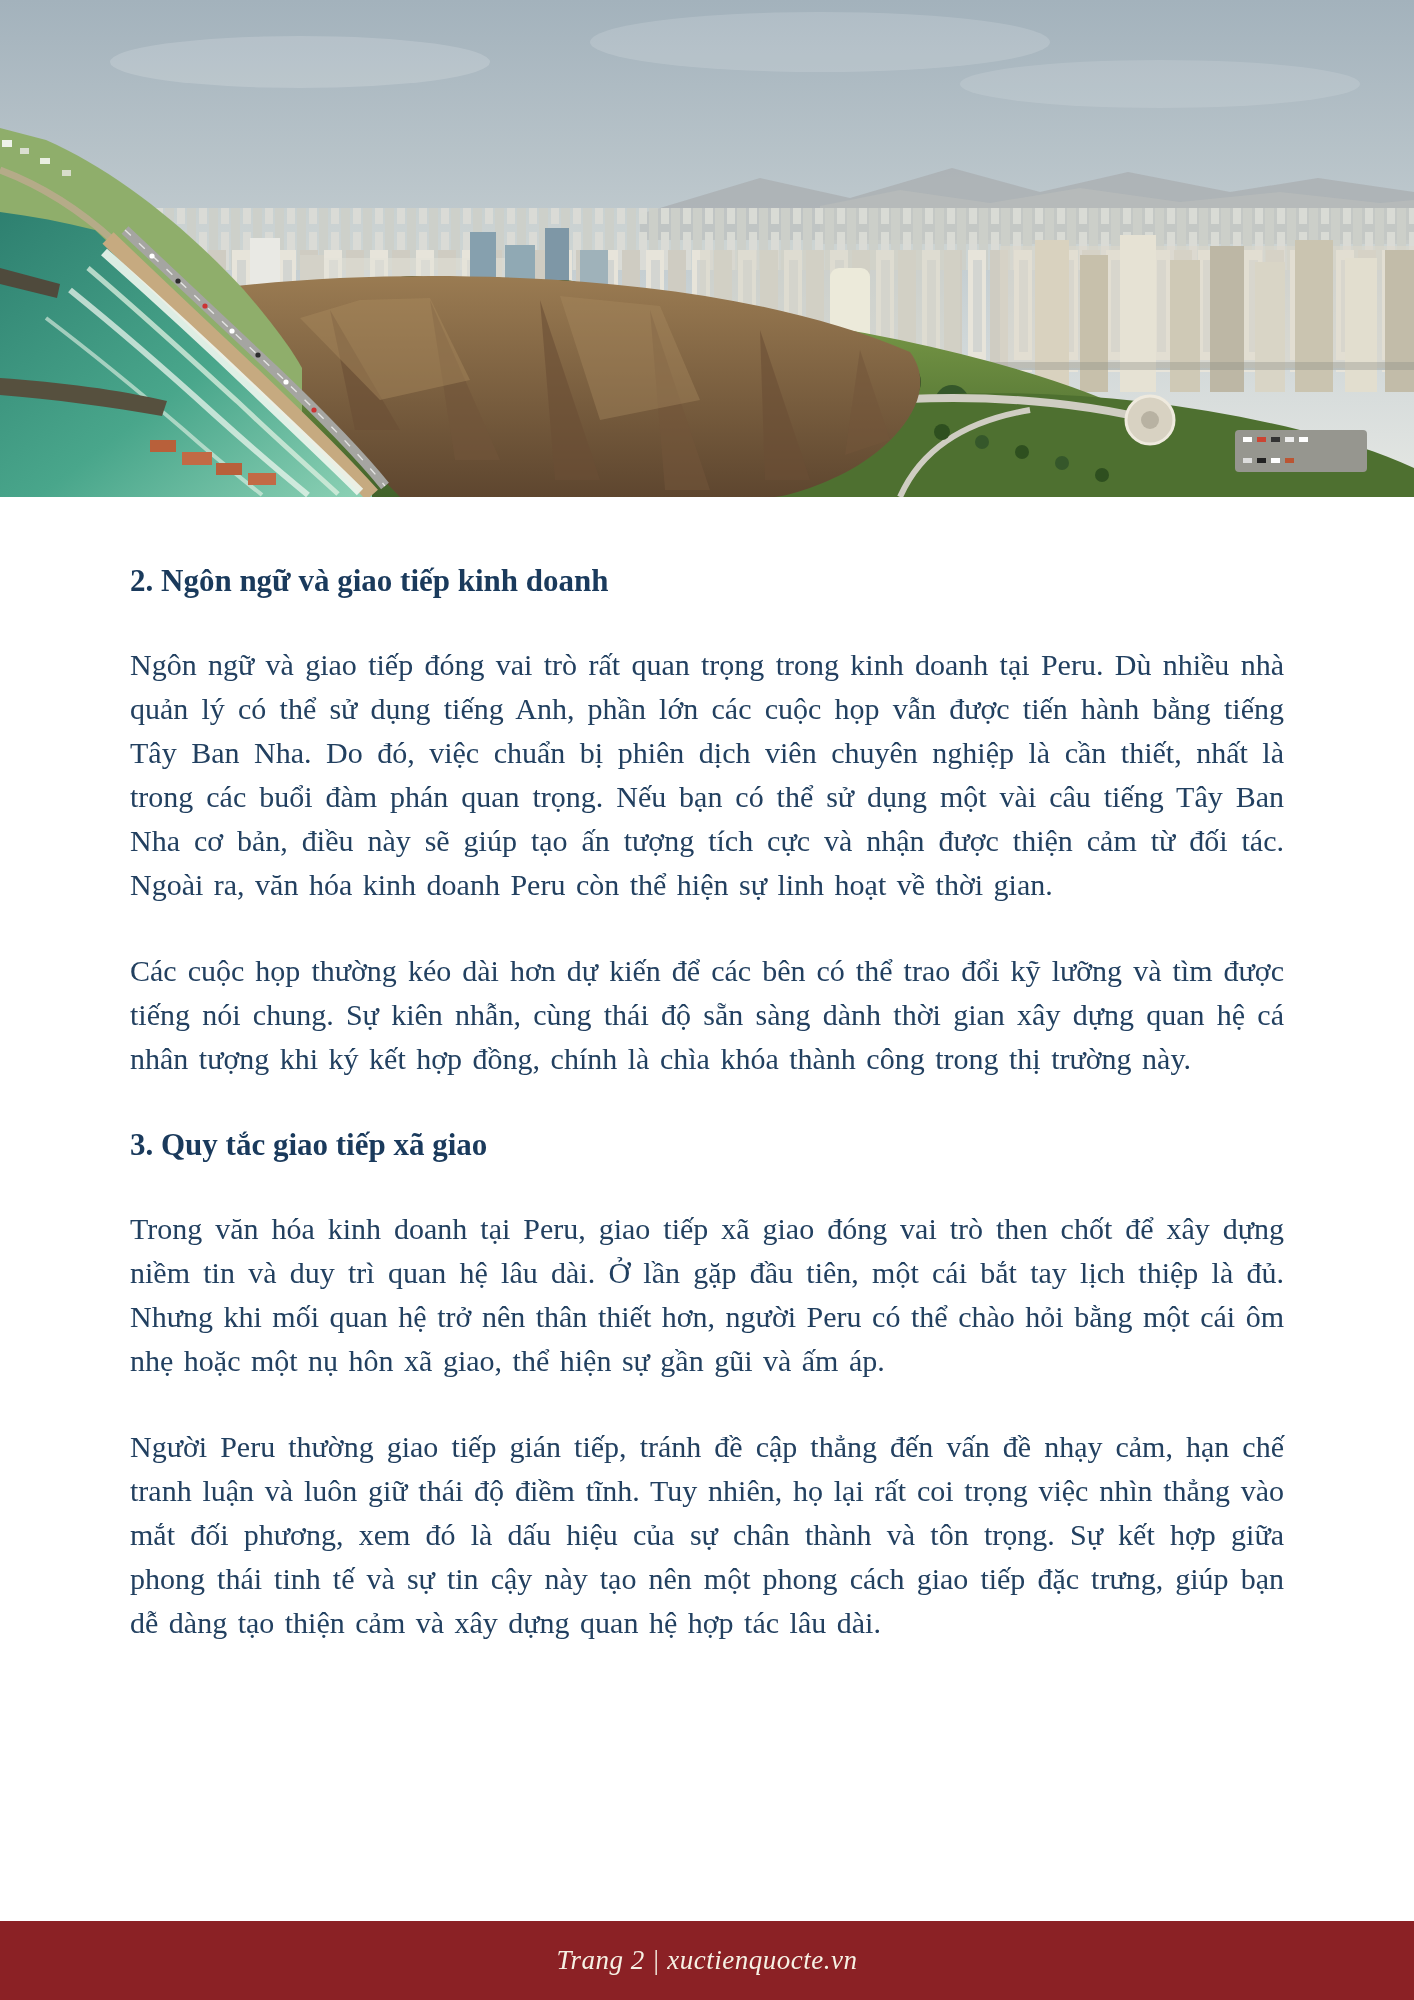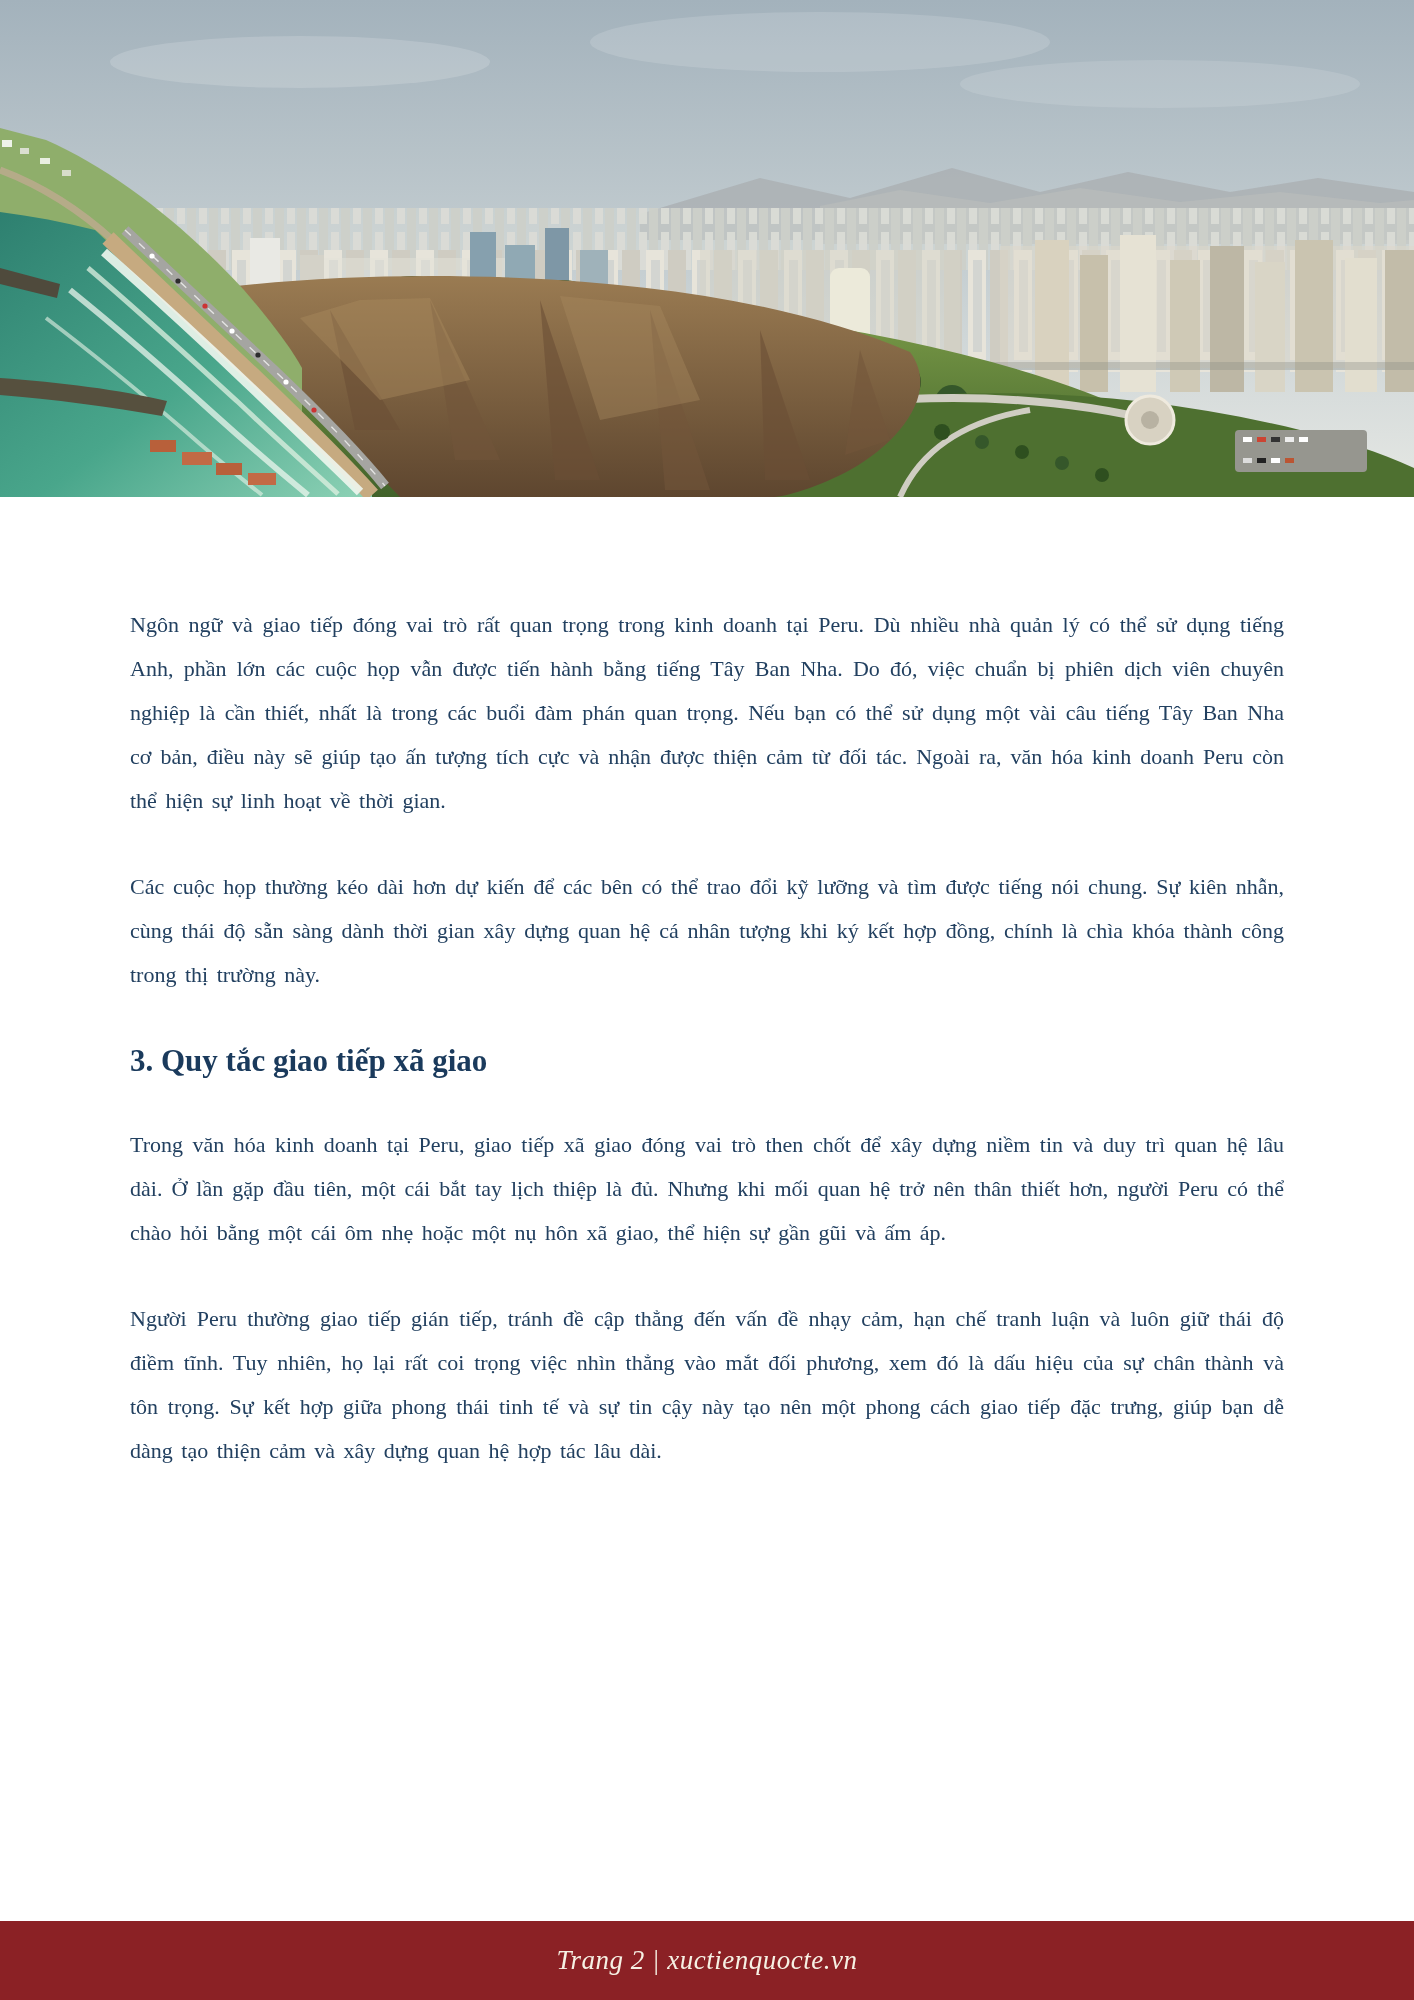--- a/index.html
+++ b/index.html
@@ -25,21 +25,21 @@
   }
   .section-heading {
     font-size:31px;
     line-height:40px;
     font-weight:bold;
     color:#1a3a5c;
     margin:0;
   }
   .section-heading.later { margin-top:44px; }
   .content p {
-    font-size:22px;
+    font-size:30px;
     line-height:44px;
     text-align:justify;
     word-spacing:3px;
     margin:42px 0 0 0;
     color:#224060;
   }
   .footer {
     position:absolute;
     left:0; bottom:0;
     width:1414px; height:79px;
@@ -241,20 +241,21 @@
         <rect x="182" y="452" width="30" height="13" fill="#c26a45"></rect>
         <rect x="216" y="463" width="26" height="12" fill="#b8603a"></rect>
         <rect x="248" y="473" width="28" height="12" fill="#c26a45"></rect>
       </g>
     </svg>
   </div>
 
   <div class="content">
 
     <section>
+      <h2 class="section-heading">2. Ngôn ngữ và giao tiếp kinh doanh</h2>
       <p>Ngôn ngữ và giao tiếp đóng vai trò rất quan trọng trong kinh doanh tại Peru. Dù nhiều nhà quản lý có thể sử dụng tiếng Anh, phần lớn các cuộc họp vẫn được tiến hành bằng tiếng Tây Ban Nha. Do đó, việc chuẩn bị phiên dịch viên chuyên nghiệp là cần thiết, nhất là trong các buổi đàm phán quan trọng. Nếu bạn có thể sử dụng một vài câu tiếng Tây Ban Nha cơ bản, điều này sẽ giúp tạo ấn tượng tích cực và nhận được thiện cảm từ đối tác. Ngoài ra, văn hóa kinh doanh Peru còn thể hiện sự linh hoạt về thời gian.</p>
       <p>Các cuộc họp thường kéo dài hơn dự kiến để các bên có thể trao đổi kỹ lưỡng và tìm được tiếng nói chung. Sự kiên nhẫn, cùng thái độ sẵn sàng dành thời gian xây dựng quan hệ cá nhân tượng khi ký kết hợp đồng, chính là chìa khóa thành công trong thị trường này.</p>
     </section>
 
     <section>
       <h2 class="section-heading later">3. Quy tắc giao tiếp xã giao</h2>
       <p>Trong văn hóa kinh doanh tại Peru, giao tiếp xã giao đóng vai trò then chốt để xây dựng niềm tin và duy trì quan hệ lâu dài. Ở lần gặp đầu tiên, một cái bắt tay lịch thiệp là đủ. Nhưng khi mối quan hệ trở nên thân thiết hơn, người Peru có thể chào hỏi bằng một cái ôm nhẹ hoặc một nụ hôn xã giao, thể hiện sự gần gũi và ấm áp.</p>
       <p>Người Peru thường giao tiếp gián tiếp, tránh đề cập thẳng đến vấn đề nhạy cảm, hạn chế tranh luận và luôn giữ thái độ điềm tĩnh. Tuy nhiên, họ lại rất coi trọng việc nhìn thẳng vào mắt đối phương, xem đó là dấu hiệu của sự chân thành và tôn trọng. Sự kết hợp giữa phong thái tinh tế và sự tin cậy này tạo nên một phong cách giao tiếp đặc trưng, giúp bạn dễ dàng tạo thiện cảm và xây dựng quan hệ hợp tác lâu dài.</p>
     </section>
 

